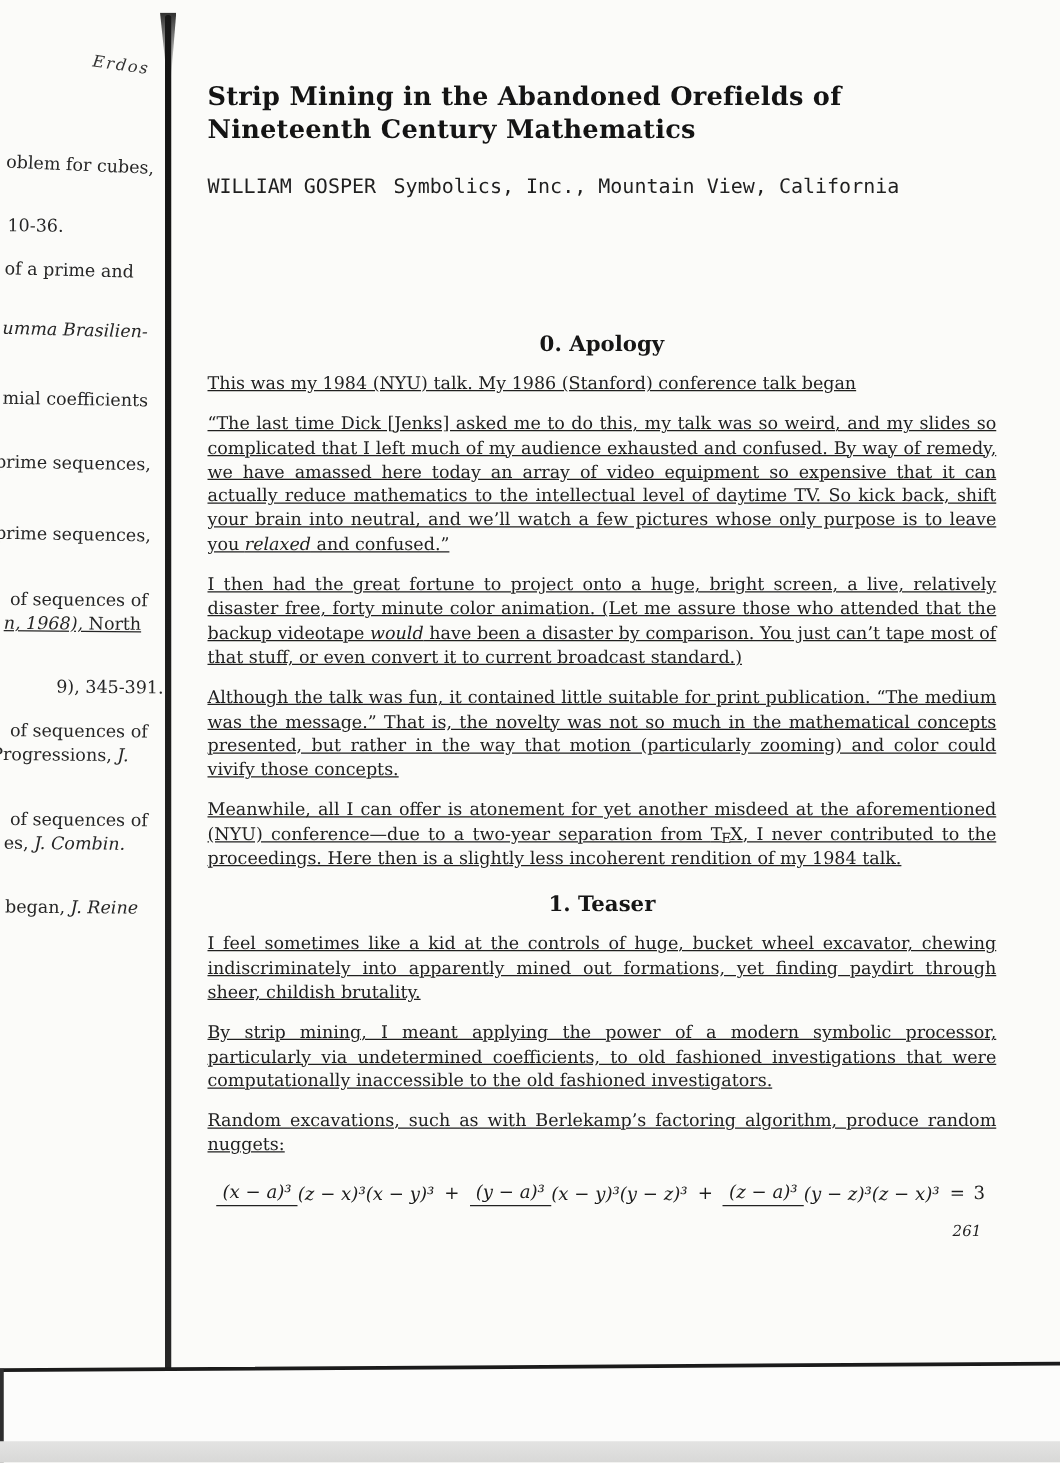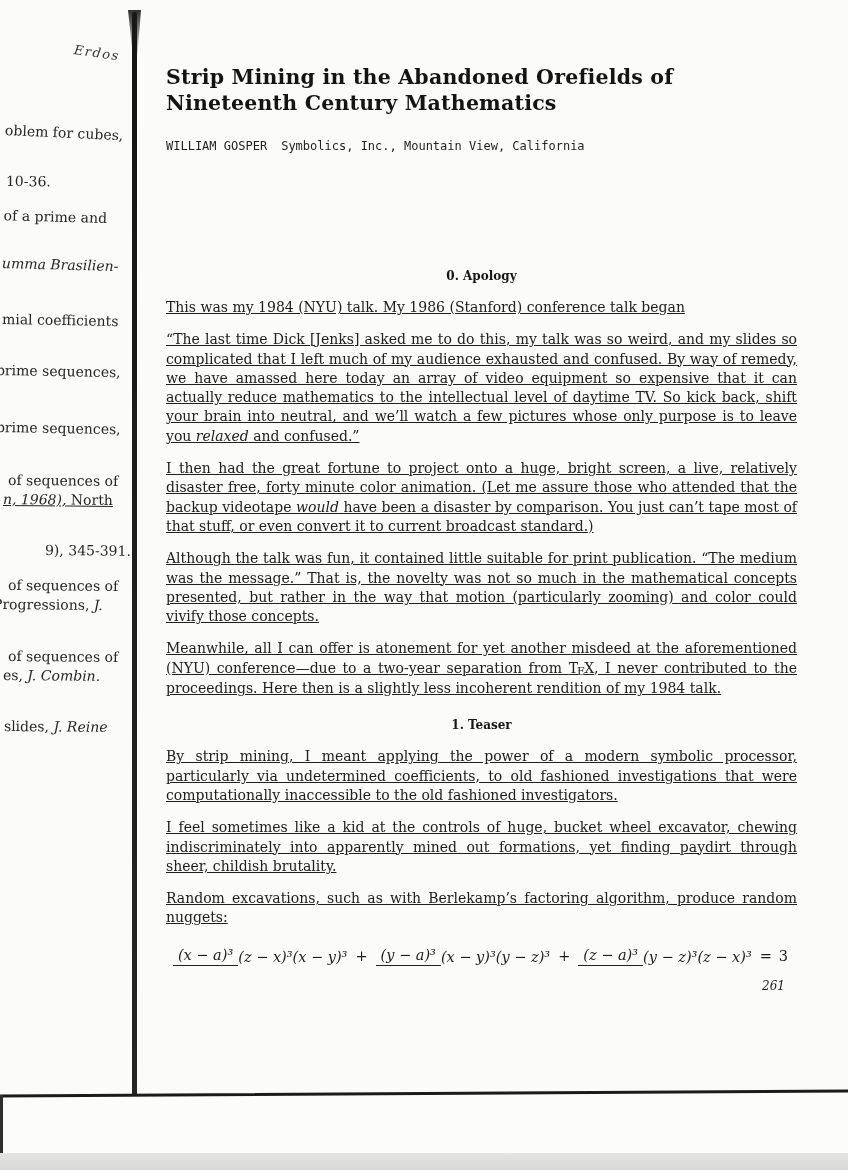--- a/index.html
+++ b/index.html
@@ -22,26 +22,26 @@
     border-radius:2px;
   }
   .spine::before{
     content:"";position:absolute;left:-4px;top:-2px;width:13px;height:52px;
     background:linear-gradient(to bottom,rgba(25,25,25,.9),rgba(25,25,25,0));
     clip-path:polygon(0 0,100% 0,68% 100%,42% 100%);
   }
   
   .doc-header{position:absolute;left:166px;top:36px;width:640px;margin-top:28px;}
   .title{font-size:20.5px;font-weight:bold;line-height:26px;color:#141414;letter-spacing:.2px;}
-  .author{margin-top:23px;font-family:"DejaVu Sans Mono", monospace;font-size:12px;color:#1f1f1f;white-space:nowrap;}
+  .author{margin-top:23px;font-family:"DejaVu Sans Mono", monospace;font-size:16px;color:#1f1f1f;white-space:nowrap;}
   .author .affil{margin-left:14px;}
   
   .content{position:absolute;left:166px;top:266px;width:631px;}
   .heading{
-    text-align:center;font-size:12px;font-weight:bold;color:#161616;
+    text-align:center;font-size:17px;font-weight:bold;color:#161616;
     margin:0 0 12px 0;line-height:20px;
   }
   .heading.spaced{margin-top:17px;}
   .para{
     margin:0 0 13px 0;font-size:14px;line-height:19.3px;
     text-align:justify;color:#202020;text-decoration:underline;
   }
   .em{font-style:italic;}
   .tex-e{display:inline-block;font-size:.8em;transform:translateY(.22em);margin:0 -1px;}
   
@@ -79,21 +79,21 @@
     <div class="margin-frag" style="top: 311px; left: 2px; transform: rotate(1deg);"><span>mial coefficients</span></div>
     <div class="margin-frag" style="top: 362px; left: -4px; transform: rotate(1deg);"><span>prime sequences,</span></div>
     <div class="margin-frag" style="top: 419px; left: -4px; transform: rotate(1deg);"><span>prime sequences,</span></div>
     <div class="margin-frag" style="top: 472px; left: 8px; transform: rotate(0.5deg);"><span>of sequences of</span></div>
     <div class="margin-frag" style="top: 491px; left: 3px; transform: rotate(0.5deg); text-decoration: underline;"><span class="em">n, 1968),</span><span> North</span></div>
     <div class="margin-frag" style="top: 542px; left: 8px; transform: rotate(0.5deg); margin-left: 37px;"><span>9), 345-391.</span></div>
     <div class="margin-frag" style="top: 577px; left: 8px; transform: rotate(0.5deg);"><span>of sequences of</span></div>
     <div class="margin-frag" style="top: 596px; left: -7px; transform: rotate(0.5deg);"><span>Progressions, </span><span class="em">J.</span></div>
     <div class="margin-frag" style="top: 648px; left: 8px; transform: rotate(0.5deg);"><span>of sequences of</span></div>
     <div class="margin-frag" style="top: 667px; left: 3px; transform: rotate(0.5deg);"><span>es, </span><span class="em">J. Combin.</span></div>
-    <div class="margin-frag" style="top: 718px; left: 4px; transform: rotate(0.5deg);"><span>slides, </span><span class="em">J. Reine</span></div>
+    <div class="margin-frag" style="top: 718px; left: 4px; transform: rotate(0.5deg);"><span>began, </span><span class="em">J. Reine</span></div>
   </div>
 
 <div class="spine"></div>
 
 <div class="doc-header">
   <div class="title">
     <div>Strip Mining in the Abandoned Orefields of</div>
     <div>Nineteenth Century Mathematics</div>
   </div>
   <div class="author">
@@ -103,22 +103,22 @@
 
 <div class="content">
   <div id="blocks">
       <div class="heading">0. Apology</div>
       <p class="para"><span>This was my 1984 (NYU) talk. My 1986 (Stanford) conference talk began</span></p>
       <p class="para"><span>“The last time Dick [Jenks] asked me to do this, my talk was so weird, and my slides so complicated that I left much of my audience exhausted and confused. By way of remedy, we have amassed here today an array of video equipment so expensive that it can actually reduce mathematics to the intellectual level of daytime TV. So kick back, shift your brain into neutral, and we’ll watch a few pictures whose only purpose is to leave you </span><span class="em">relaxed</span><span> and confused.”</span></p>
       <p class="para"><span>I then had the great fortune to project onto a huge, bright screen, a live, relatively disaster free, forty minute color animation. (Let me assure those who attended that the backup videotape </span><span class="em">would</span><span> have been a disaster by comparison. You just can’t tape most of that stuff, or even convert it to current broadcast standard.)</span></p>
       <p class="para"><span>Although the talk was fun, it contained little suitable for print publication. “The medium was the message.” That is, the novelty was not so much in the mathematical concepts presented, but rather in the way that motion (particularly zooming) and color could vivify those concepts.</span></p>
       <p class="para"><span>Meanwhile, all I can offer is atonement for yet another misdeed at the aforementioned (NYU) conference—due to a two-year separation from </span><span><span>T</span><span class="tex-e">E</span><span>X</span></span><span>, I never contributed to the proceedings. Here then is a slightly less incoherent rendition of my 1984 talk.</span></p>
       <div class="heading spaced">1. Teaser</div>
+      <p class="para"><span>I feel sometimes like a kid at the controls of huge, bucket wheel excavator, chewing indiscriminately into apparently mined out formations, yet finding paydirt through sheer, childish brutality.</span></p>
       <p class="para"><span>By strip mining, I meant applying the power of a modern symbolic processor, particularly via undetermined coefficients, to old fashioned investigations that were computationally inaccessible to the old fashioned investigators.</span></p>
-      <p class="para"><span>I feel sometimes like a kid at the controls of huge, bucket wheel excavator, chewing indiscriminately into apparently mined out formations, yet finding paydirt through sheer, childish brutality.</span></p>
       <p class="para"><span>Random excavations, such as with Berlekamp’s factoring algorithm, produce random nuggets:</span></p>
     </div>
   <div class="equation" id="equation">
       <span class="frac">
         <span class="num">(x − a)³</span>
         <span class="den">(z − x)³(x − y)³</span>
       </span>
       <span class="op">+</span>
       <span class="frac">
         <span class="num">(y − a)³</span>

